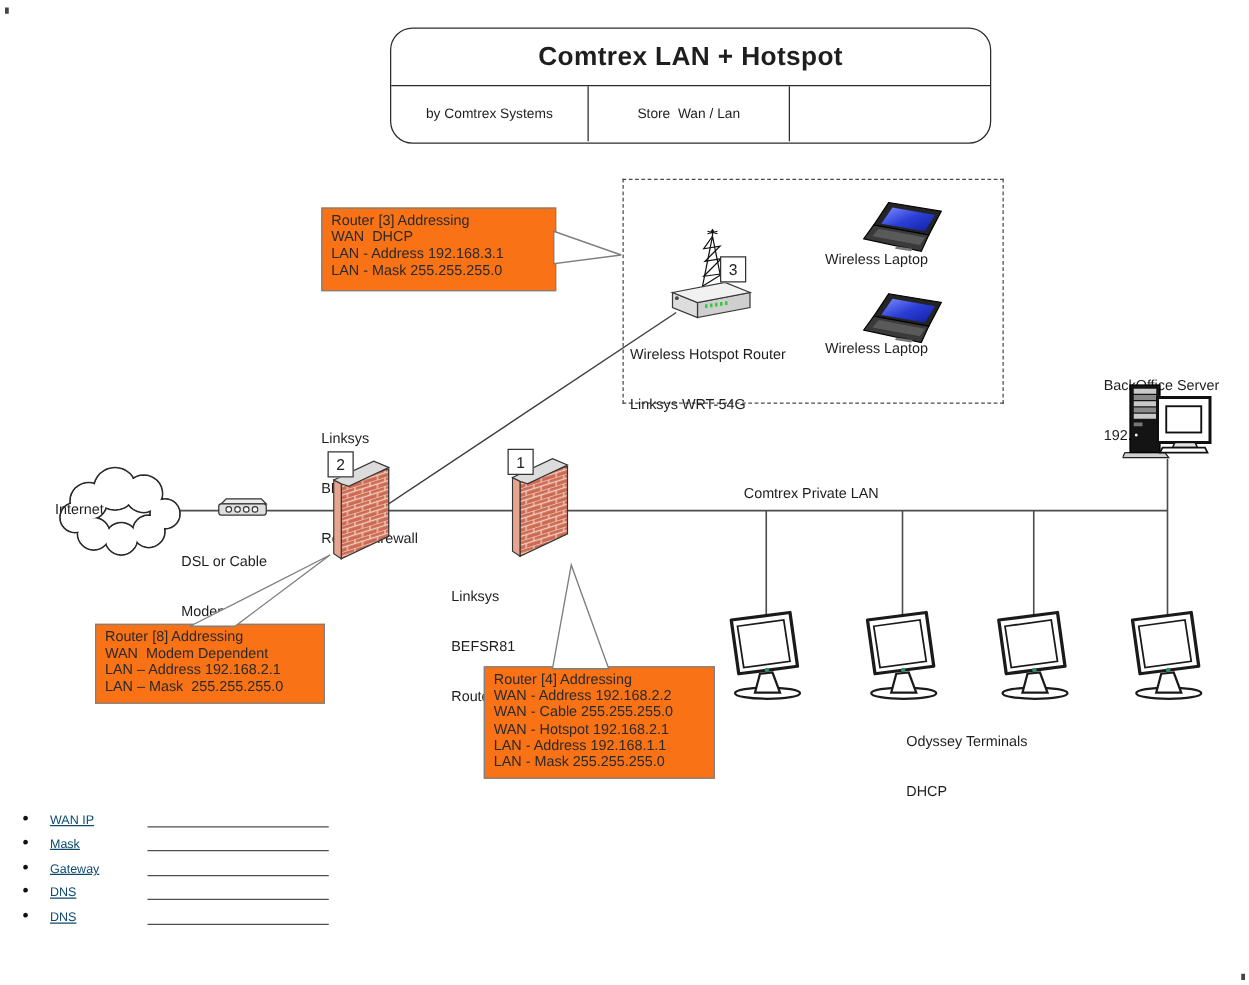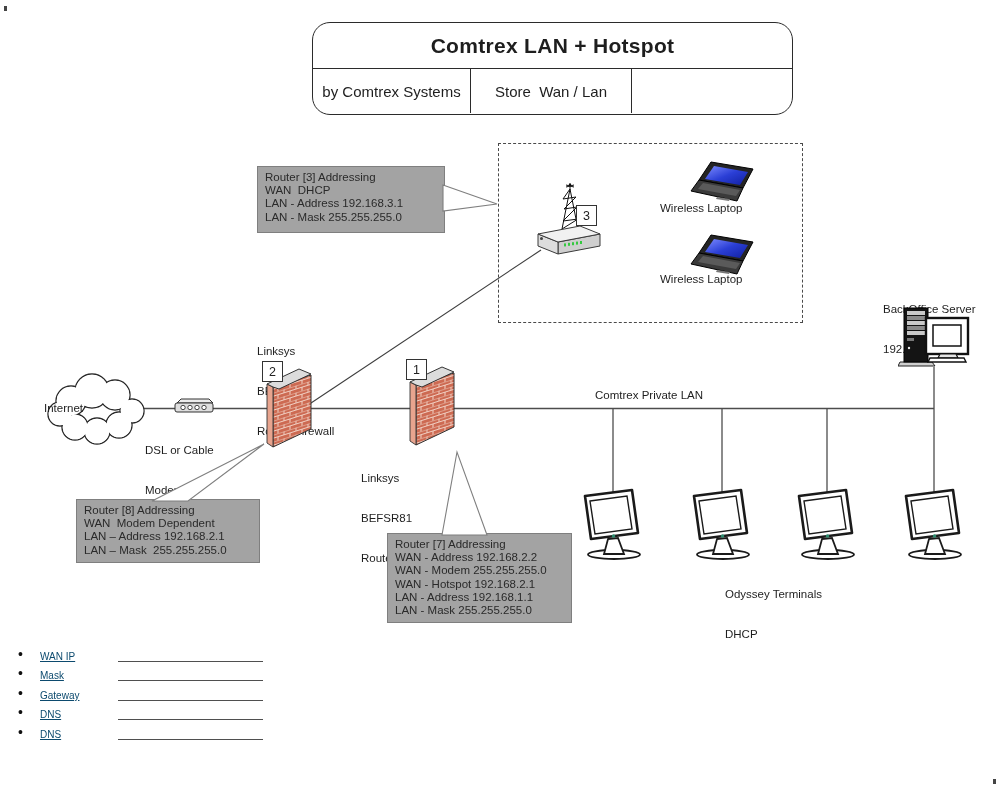--- a/index.html
+++ b/index.html
@@ -6,26 +6,26 @@
   #page{position:relative;width:999px;height:788px;background:#ffffff;overflow:hidden;
         font-family:"Liberation Sans","DejaVu Sans",sans-serif;color:#1e1e1e;}
   .abs{position:absolute;}
   .lbl{font-size:11.5px;line-height:13.2px;color:#1e1e1e;white-space:pre;}
   
   .title-block{left:312px;top:22px;width:481px;height:93px;border:1.6px solid #2b2b2b;border-radius:18px;
                box-sizing:border-box;background:#fff;z-index:2;}
   .title-row{height:45px;border-bottom:1.6px solid #2b2b2b;display:flex;align-items:center;justify-content:center;
              font-size:21px;font-weight:bold;letter-spacing:.3px;text-align:right;}
   .sub-row{display:flex;height:44px;}
-  .sub-cell{display:flex;align-items:center;justify-content:center;font-size:15px;white-space:pre;box-sizing:border-box;}
+  .sub-cell{display:flex;align-items:center;justify-content:center;font-size:11px;white-space:pre;box-sizing:border-box;}
   .cell-a{width:158px;border-right:1.6px solid #2b2b2b;}
   .cell-b{width:161px;border-right:1.6px solid #2b2b2b;}
   .cell-c{flex:1;}
   
-  .callout{background:#a3a3a3;border:1.2px solid #7f7f7f;box-sizing:border-box;padding:4px 7px;z-index:3;}
+  .callout{background:#f97316;border:1.2px solid #7f7f7f;box-sizing:border-box;padding:4px 7px;z-index:3;}
   .c-line{font-size:11.5px;line-height:13.2px;white-space:pre;color:#2a2a2a;}
   
   .badge{width:21px;height:21px;background:#fff;border:1.2px solid #333;box-sizing:border-box;z-index:3;
          display:flex;align-items:center;justify-content:center;font-size:12.5px;color:#222;}
   .zone{border:1.4px dashed #4a4a4a;box-sizing:border-box;z-index:0;}
   .ws-row{height:19px;display:flex;align-items:flex-end;z-index:2;}
   .ws-bullet{width:22px;font-size:14px;color:#111;}
   .ws-label{width:78px;font-size:10px;color:#0c4a6e;text-decoration:underline;}
   .ws-line{display:inline-block;width:145px;height:15px;border-bottom:1.5px solid #4f4f4f;}
   .corner-mark{width:3px;height:5px;background:#444;z-index:5;}
@@ -149,20 +149,24 @@
     <g fill="#35c940">
       <rect x="28" y="19.4" width="2" height="3"></rect>
         <rect x="32" y="18.8" width="2" height="3"></rect>
       <rect x="36" y="18.2" width="2" height="3"></rect>
         <rect x="40" y="17.6" width="2" height="3"></rect>
       <rect x="44" y="17" width="2" height="3"></rect>
     </g>
     <circle cx="5.5" cy="14.5" r="1.5" fill="#444"></circle>
   </svg>
   <div class="abs badge" style="left:576px;top:205px;">3</div>
+  <div class="abs lbl" style="left:504px;top:252px;width:140px;z-index:2;">
+    <div>Wireless Hotspot Router</div>
+    <div>Linksys WRT-54G</div>
+  </div>
 
   <svg class="abs" style="left:690px;top:160px;z-index:2;" width="72" height="44" viewBox="0 0 72 44">
     <polygon points="21,2 63,9 53,28 9,20" fill="#242424" stroke="#000" stroke-width="1"></polygon>
     <polygon points="24,6 58,12 50,25 15,19" fill="url(#lcd)"></polygon>
     <polygon points="9,20 53,28 47,41 1,31" fill="#3a3a3a" stroke="#000" stroke-width="1"></polygon>
     <polygon points="13,23 50,30 46,36 8,29" fill="#5a5a5a"></polygon>
     <polygon points="27,37 40,39 39,41 26,39" fill="#777"></polygon>
   </svg>
   <div class="abs lbl" style="left:660px;top:202px;width:105px;z-index:2;">Wireless Laptop</div>
 
@@ -238,23 +242,23 @@
   </div>
 
   <div class="abs callout" style="left:76px;top:499px;width:184px;height:64px;">
     <div class="c-line">Router [8] Addressing</div>
     <div class="c-line">WAN  Modem Dependent</div>
     <div class="c-line">LAN – Address 192.168.2.1</div>
     <div class="c-line">LAN – Mask  255.255.255.0</div>
   </div>
 
   <div class="abs callout" style="left:387px;top:533px;width:185px;height:90px;">
-    <div class="c-line">Router [7] Addressing</div>
+    <div class="c-line">Router [4] Addressing</div>
     <div class="c-line">WAN - Address 192.168.2.2</div>
-    <div class="c-line">WAN - Modem 255.255.255.0</div>
+    <div class="c-line">WAN - Cable 255.255.255.0</div>
     <div class="c-line">WAN - Hotspot 192.168.2.1</div>
     <div class="c-line">LAN - Address 192.168.1.1</div>
     <div class="c-line">LAN - Mask 255.255.255.0</div>
   </div>
 
   <svg class="abs" style="left:0;top:0;z-index:4;pointer-events:none;" width="999" height="788">
     <polygon points="443,185 497,204 443,211" fill="#ffffff" stroke="#7f7f7f" stroke-width="1.1"></polygon>
     <polygon points="152,501 264,444 188,501" fill="#ffffff" stroke="#7f7f7f" stroke-width="1.1"></polygon>
     <polygon points="442,535 457,452 487,535" fill="#ffffff" stroke="#7f7f7f" stroke-width="1.1"></polygon>
   </svg>

